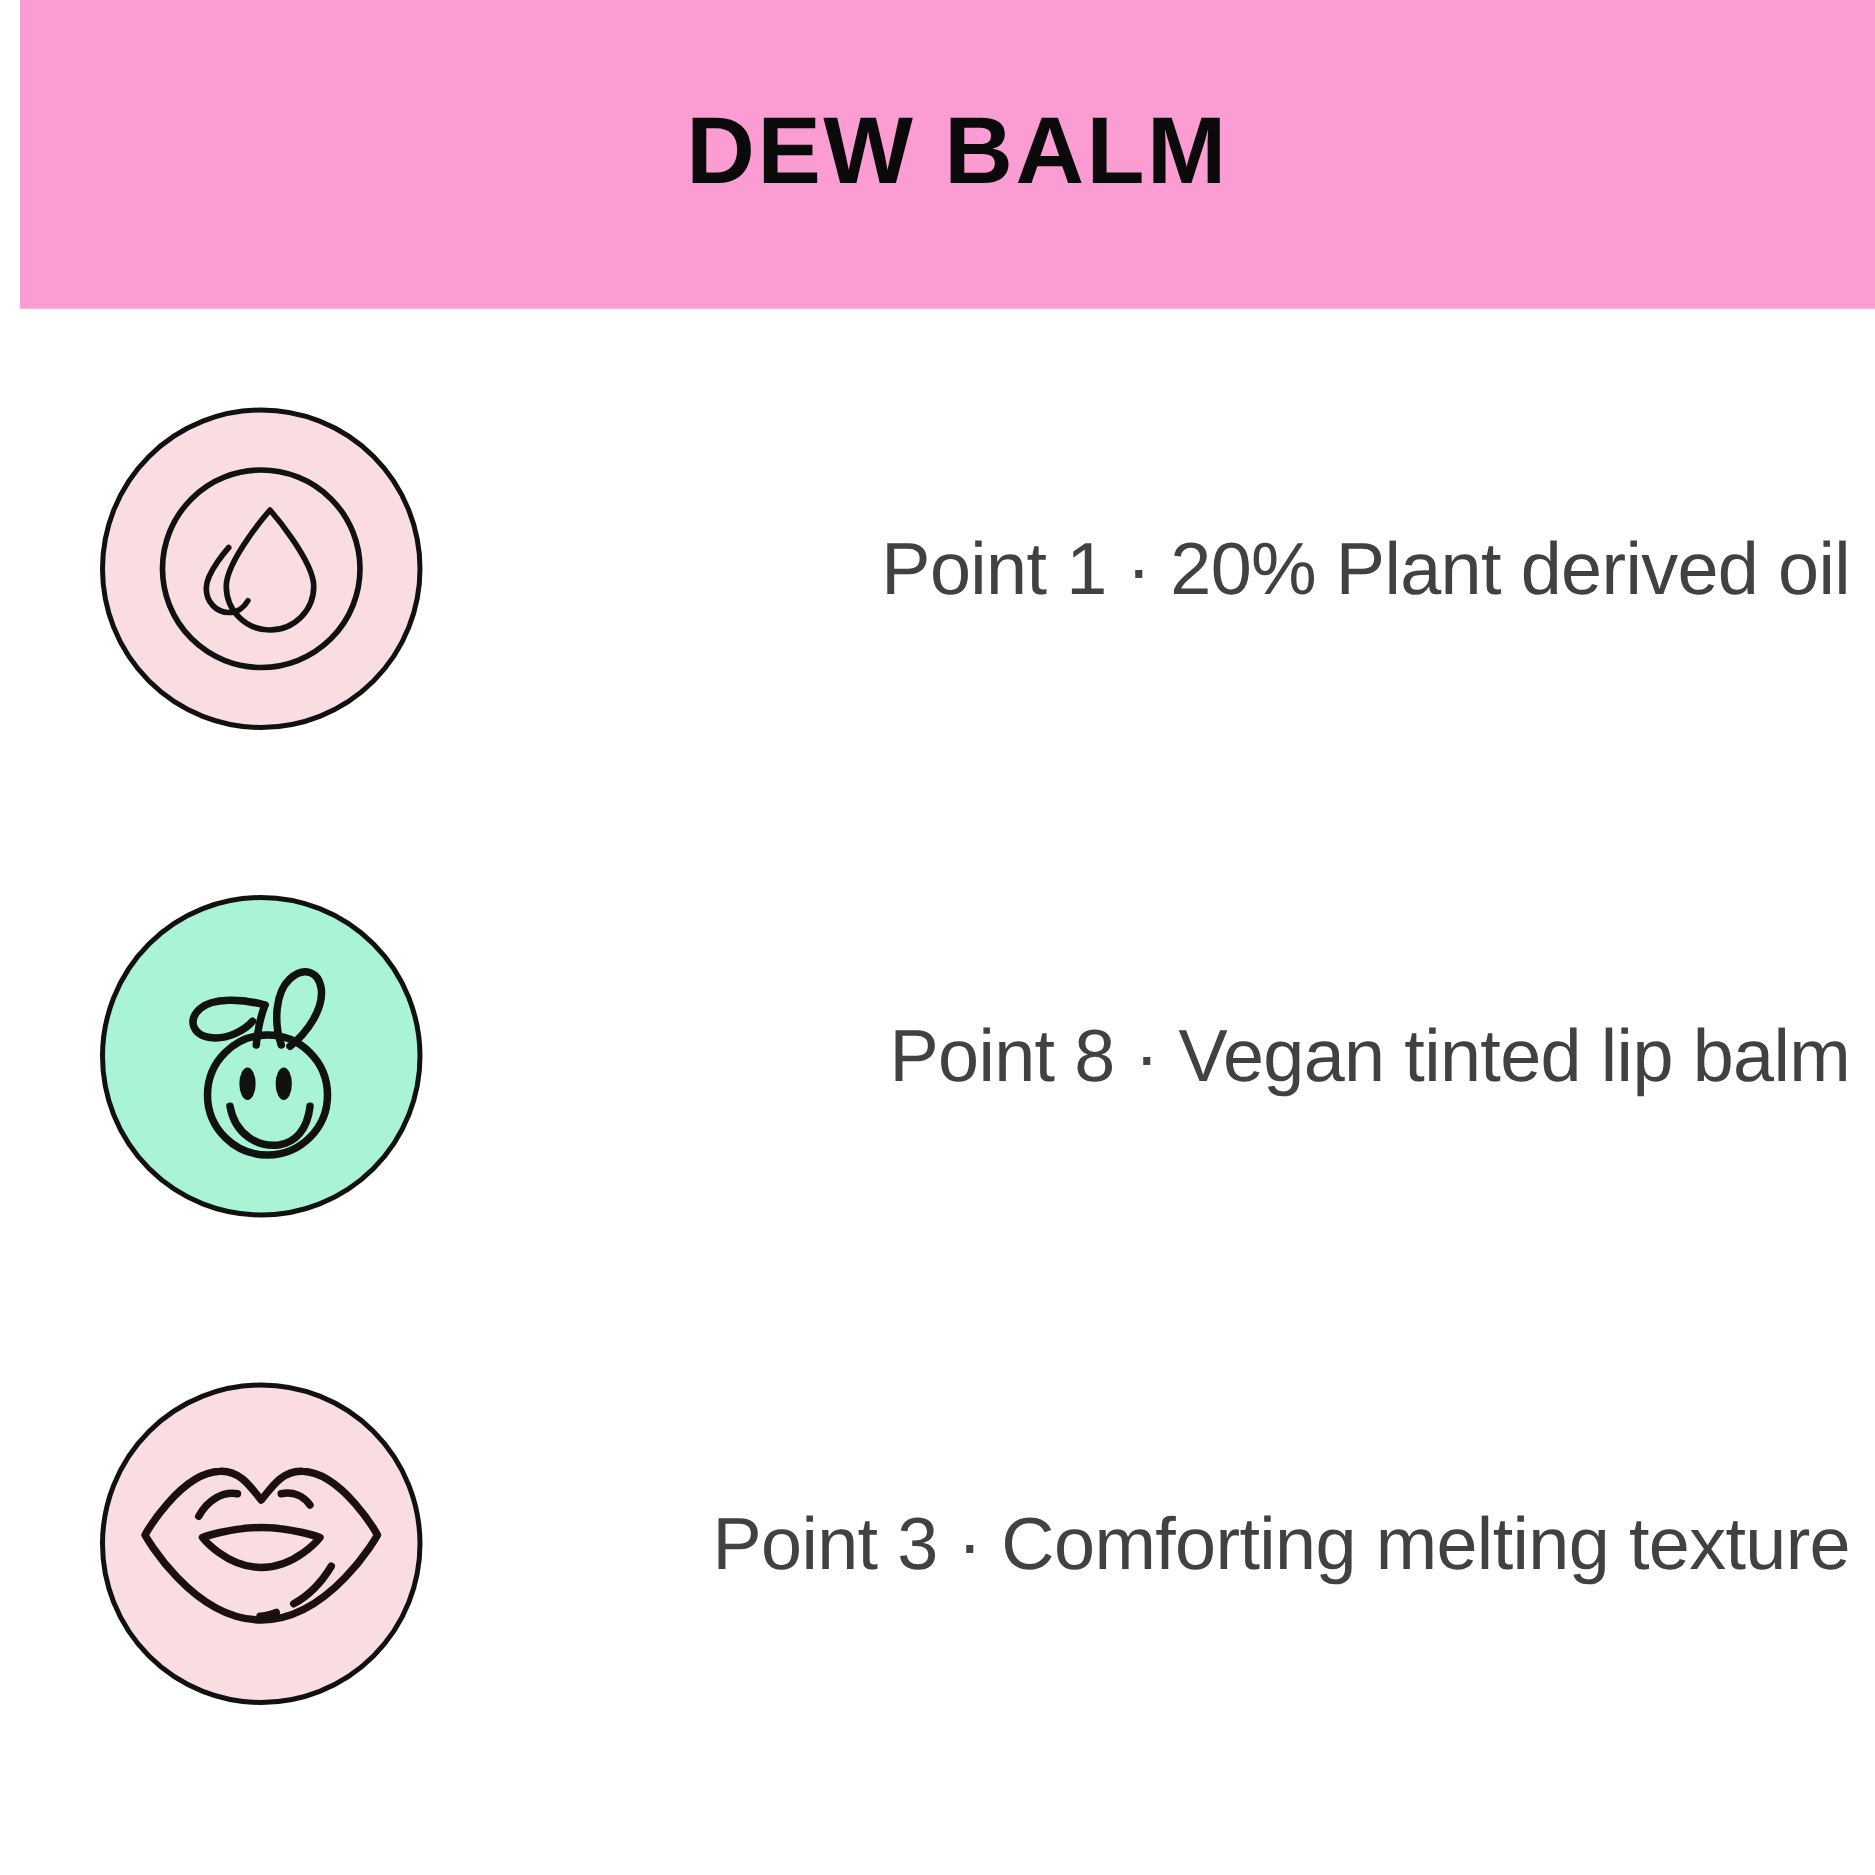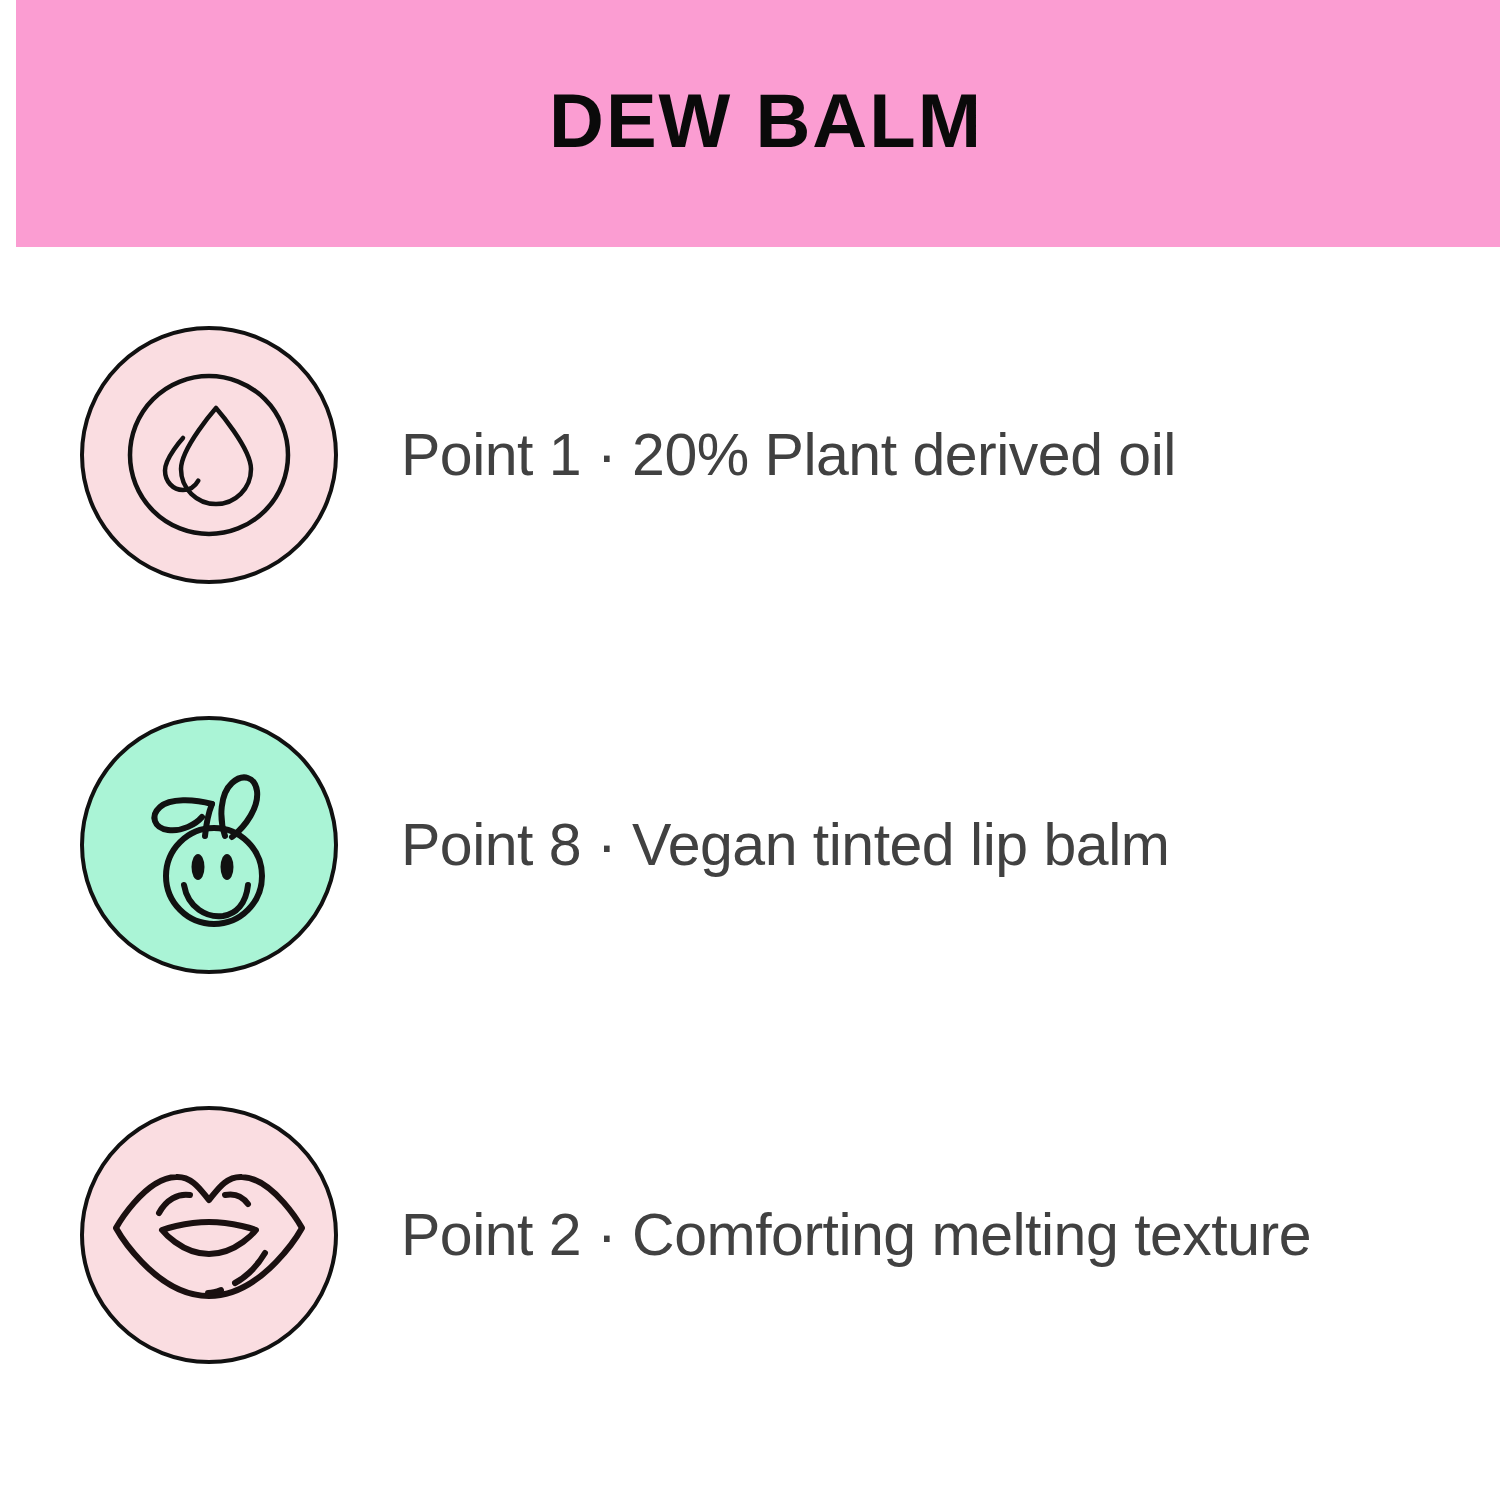--- a/index.html
+++ b/index.html
@@ -55,20 +55,21 @@
     height: 1253px;
   }
 
   .point-row {
     position: absolute;
     left: 80px;
     width: 1400px;
     height: 260px;
     display: flex;
     align-items: center;
+    justify-content: space-between;
   }
   .point-row.row-1 { top: 78px; }
   .point-row.row-2 { top: 468px; }
   .point-row.row-3 { top: 858px; }
 
   .icon-badge {
     position: relative;
     width: 258px;
     height: 258px;
     flex: 0 0 258px;
@@ -155,17 +156,17 @@
                      C152 80 133 104 105 104 C77 104 58 80 58 80 Z" stroke="#1a1010" stroke-width="6" fill="none" stroke-linejoin="round" stroke-linecap="round"></path>
 
             <path d="M55 63 C62 50 74 43 86 45" stroke="#1a1010" stroke-width="6" fill="none" stroke-linecap="round"></path>
             <path d="M121 45 C131 43 139 47 144 54" stroke="#1a1010" stroke-width="6" fill="none" stroke-linecap="round"></path>
 
             <path d="M161 103 C152 118 142 127 131 133" stroke="#1a1010" stroke-width="6" fill="none" stroke-linecap="round"></path>
             <path d="M117 140 C112 142 108 143 104 143" stroke="#1a1010" stroke-width="6" fill="none" stroke-linecap="round"></path>
           </svg>
         </span>
       </div>
-      <div class="point-label">Point 2 · Comforting melting texture</div>
+      <div class="point-label">Point 3 · Comforting melting texture</div>
     </div>
 
   </div>
 </div>
 
 </body></html>

